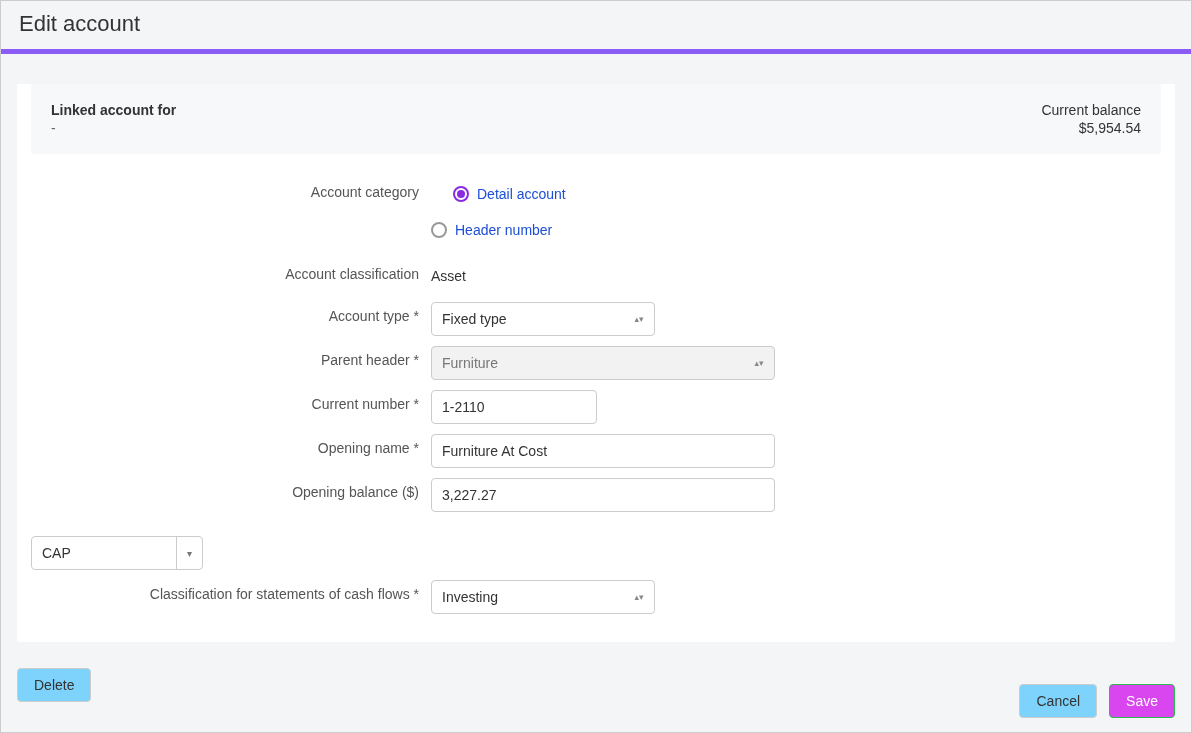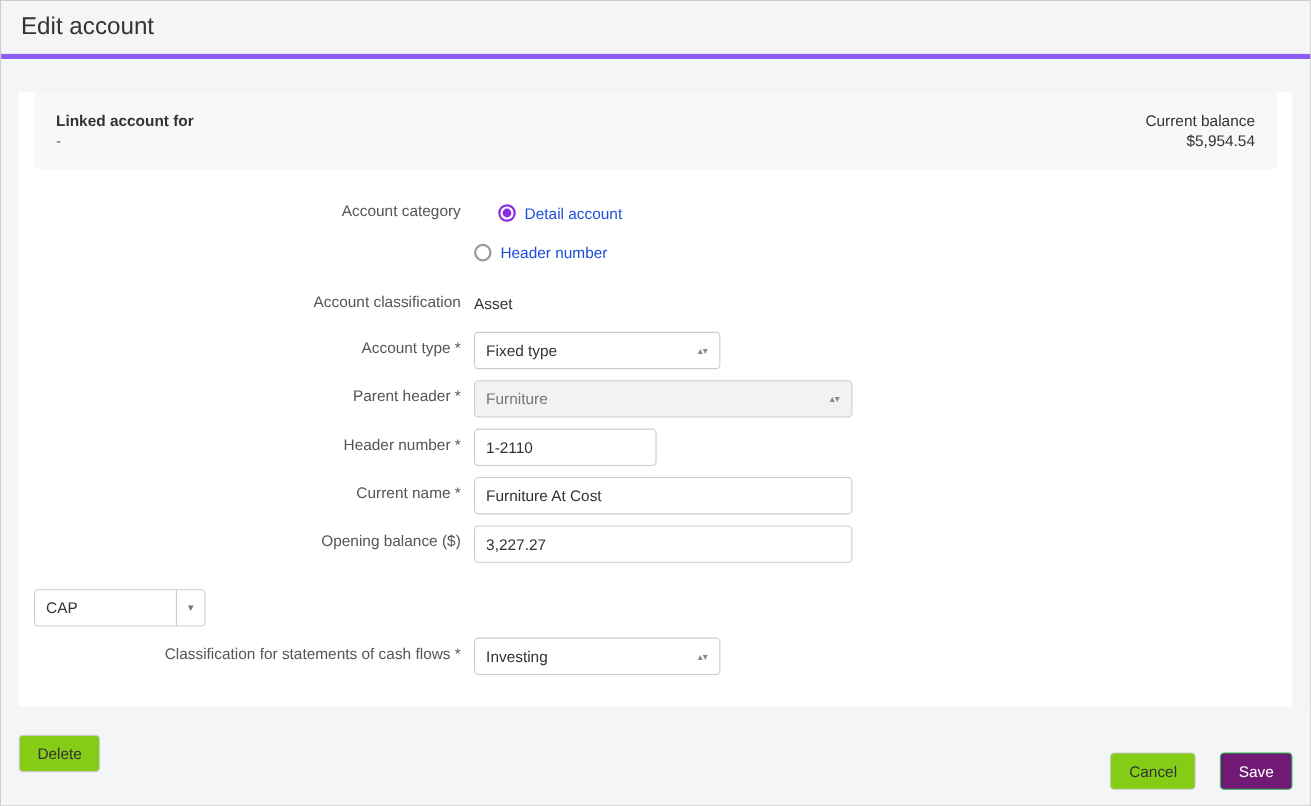--- a/index.html
+++ b/index.html
@@ -165,35 +165,35 @@
     padding: 10px 16px 14px 16px;
     display: flex;
     justify-content: space-between;
     align-items: center;
   }
   .btn {
     height: 34px;
     padding: 0 16px;
     border-radius: 4px;
     border: 1px solid #ccc;
-    background: #84cc16;
+    background: #7dd3fc;
     font-size: 14px;
     color: #333;
     cursor: pointer;
   }
   .btn-primary {
-    background: #701a75;
+    background: #d946ef;
     border-color: #2dbb4e;
     color: #fff;
   }
-  .footer-right { display: flex; gap: 22px; margin-top: 32px; }
+  .footer-right { display: flex; gap: 12px; margin-top: 32px; }
   .w-220 { width: 224px; }
   .w-340 { width: 344px; }
   .w-160 { width: 166px; }
-  .w-170 { width: 156px; }
+  .w-170 { width: 172px; }
 </style>
 </head>
 <body>
 
 <div class="dialog">
 
   <div class="dialog-header">Edit account</div>
 
   <div class="dialog-body">
     <div class="panel">
@@ -251,28 +251,28 @@
           <div class="form-label-col">Parent header *</div>
           <div class="form-control-col">
             <div class="select-box disabled w-340">
               <span>Furniture</span>
               <span class="updown">▴▾</span>
             </div>
           </div>
         </div>
 
         <div class="form-row">
-          <div class="form-label-col">Header number *</div>
+          <div class="form-label-col">Current number *</div>
           <div class="form-control-col">
             <input class="input w-160" value="1-2110" style="">
           </div>
         </div>
 
         <div class="form-row">
-          <div class="form-label-col">Current name *</div>
+          <div class="form-label-col">Opening name *</div>
           <div class="form-control-col">
             <input class="input w-340" value="Furniture At Cost" style="">
           </div>
         </div>
 
         <div class="form-row" style="margin-bottom:24px;">
           <div class="form-label-col">Opening balance ($)</div>
           <div class="form-control-col">
             <input class="input w-340" value="3,227.27" style="">
           </div>

